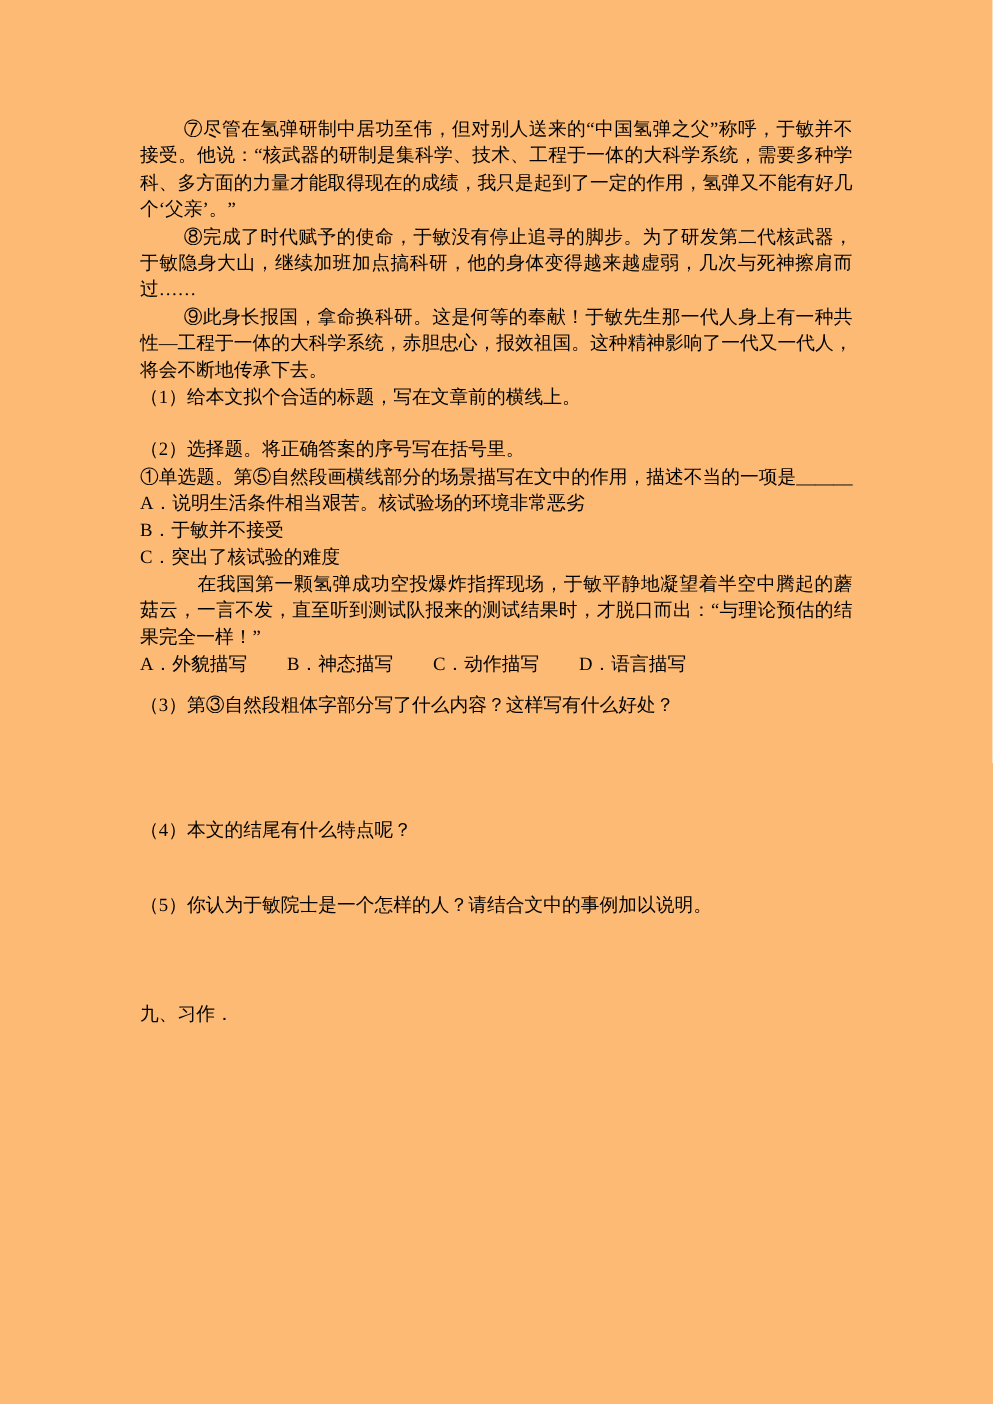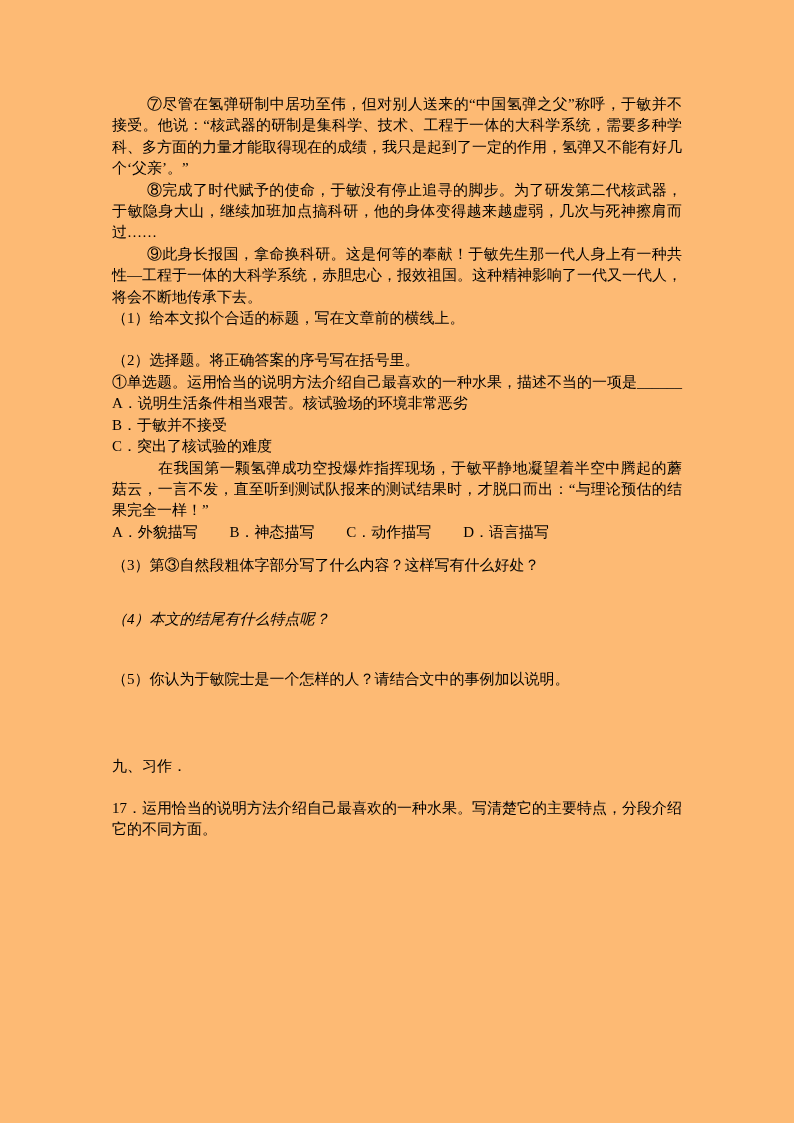--- a/index.html
+++ b/index.html
@@ -20,21 +20,21 @@
     position: absolute;
     left: 112px;
     top: 94px;
     width: 570px;
   }
   p { text-align: justify; text-justify: inter-ideograph; }
   .para-indent { text-indent: 35px; }
   .quote-indent { text-indent: 46px; }
   .blank-before { margin-top: 21px; }
   .q3 { margin-top: 12px; }
-  .q4 { margin-top: 32px; font-style: italic; }
+  .q4 { margin-top: 78px; }
   .q5 { margin-top: 39px; }
   .writing-heading { margin-top: 66px; }
   .q17 { margin-top: 20px; }
   .options-line span { margin-right: 28px; white-space: nowrap; }
   .options-line span:last-child { margin-right: 16px; }
 </style>
 </head>
 <body>
 
 <div class="page">
@@ -43,21 +43,21 @@
     <p class="para-indent">⑦尽管在氢弹研制中居功至伟，但对别人送来的“中国氢弹之父”称呼，于敏并不接受。他说：“核武器的研制是集科学、技术、工程于一体的大科学系统，需要多种学科、多方面的力量才能取得现在的成绩，我只是起到了一定的作用，氢弹又不能有好几个‘父亲’。”</p>
 
     <p class="para-indent">⑧完成了时代赋予的使命，于敏没有停止追寻的脚步。为了研发第二代核武器，于敏隐身大山，继续加班加点搞科研，他的身体变得越来越虚弱，几次与死神擦肩而过……</p>
 
     <p class="para-indent">⑨此身长报国，拿命换科研。这是何等的奉献！于敏先生那一代人身上有一种共性—工程于一体的大科学系统，赤胆忠心，报效祖国。这种精神影响了一代又一代人，将会不断地传承下去。</p>
 
     <p>（1）给本文拟个合适的标题，写在文章前的横线上。</p>
 
     <p class="blank-before">（2）选择题。将正确答案的序号写在括号里。</p>
 
-    <p>①单选题。运用恰当的说明方法介绍自己最喜欢的一种水果，描述不当的一项是______</p>
+    <p>①单选题。第⑤自然段画横线部分的场景描写在文中的作用，描述不当的一项是______</p>
 
     <p>A．说明生活条件相当艰苦。核试验场的环境非常恶劣</p>
     <p>B．于敏并不接受</p>
     <p>C．突出了核试验的难度</p>
 
 
     <p class="quote-indent">在我国第一颗氢弹成功空投爆炸指挥现场，于敏平静地凝望着半空中腾起的蘑菇云，一言不发，直至听到测试队报来的测试结果时，才脱口而出：“与理论预估的结果完全一样！”</p>
 
     <p class="options-line">
       <span>A．外貌描写</span>
@@ -67,16 +67,15 @@
     </p>
 
     <p class="q3">（3）第③自然段粗体字部分写了什么内容？这样写有什么好处？</p>
 
     <p class="q4">（4）本文的结尾有什么特点呢？</p>
 
     <p class="q5">（5）你认为于敏院士是一个怎样的人？请结合文中的事例加以说明。</p>
 
     <p class="writing-heading">九、习作．</p>
 
-    <p class="q17">17．运用恰当的说明方法介绍自己最喜欢的一种水果。写清楚它的主要特点，分段介绍它的不同方面。</p>
 
   </main>
 </div>
 
 </body></html>

